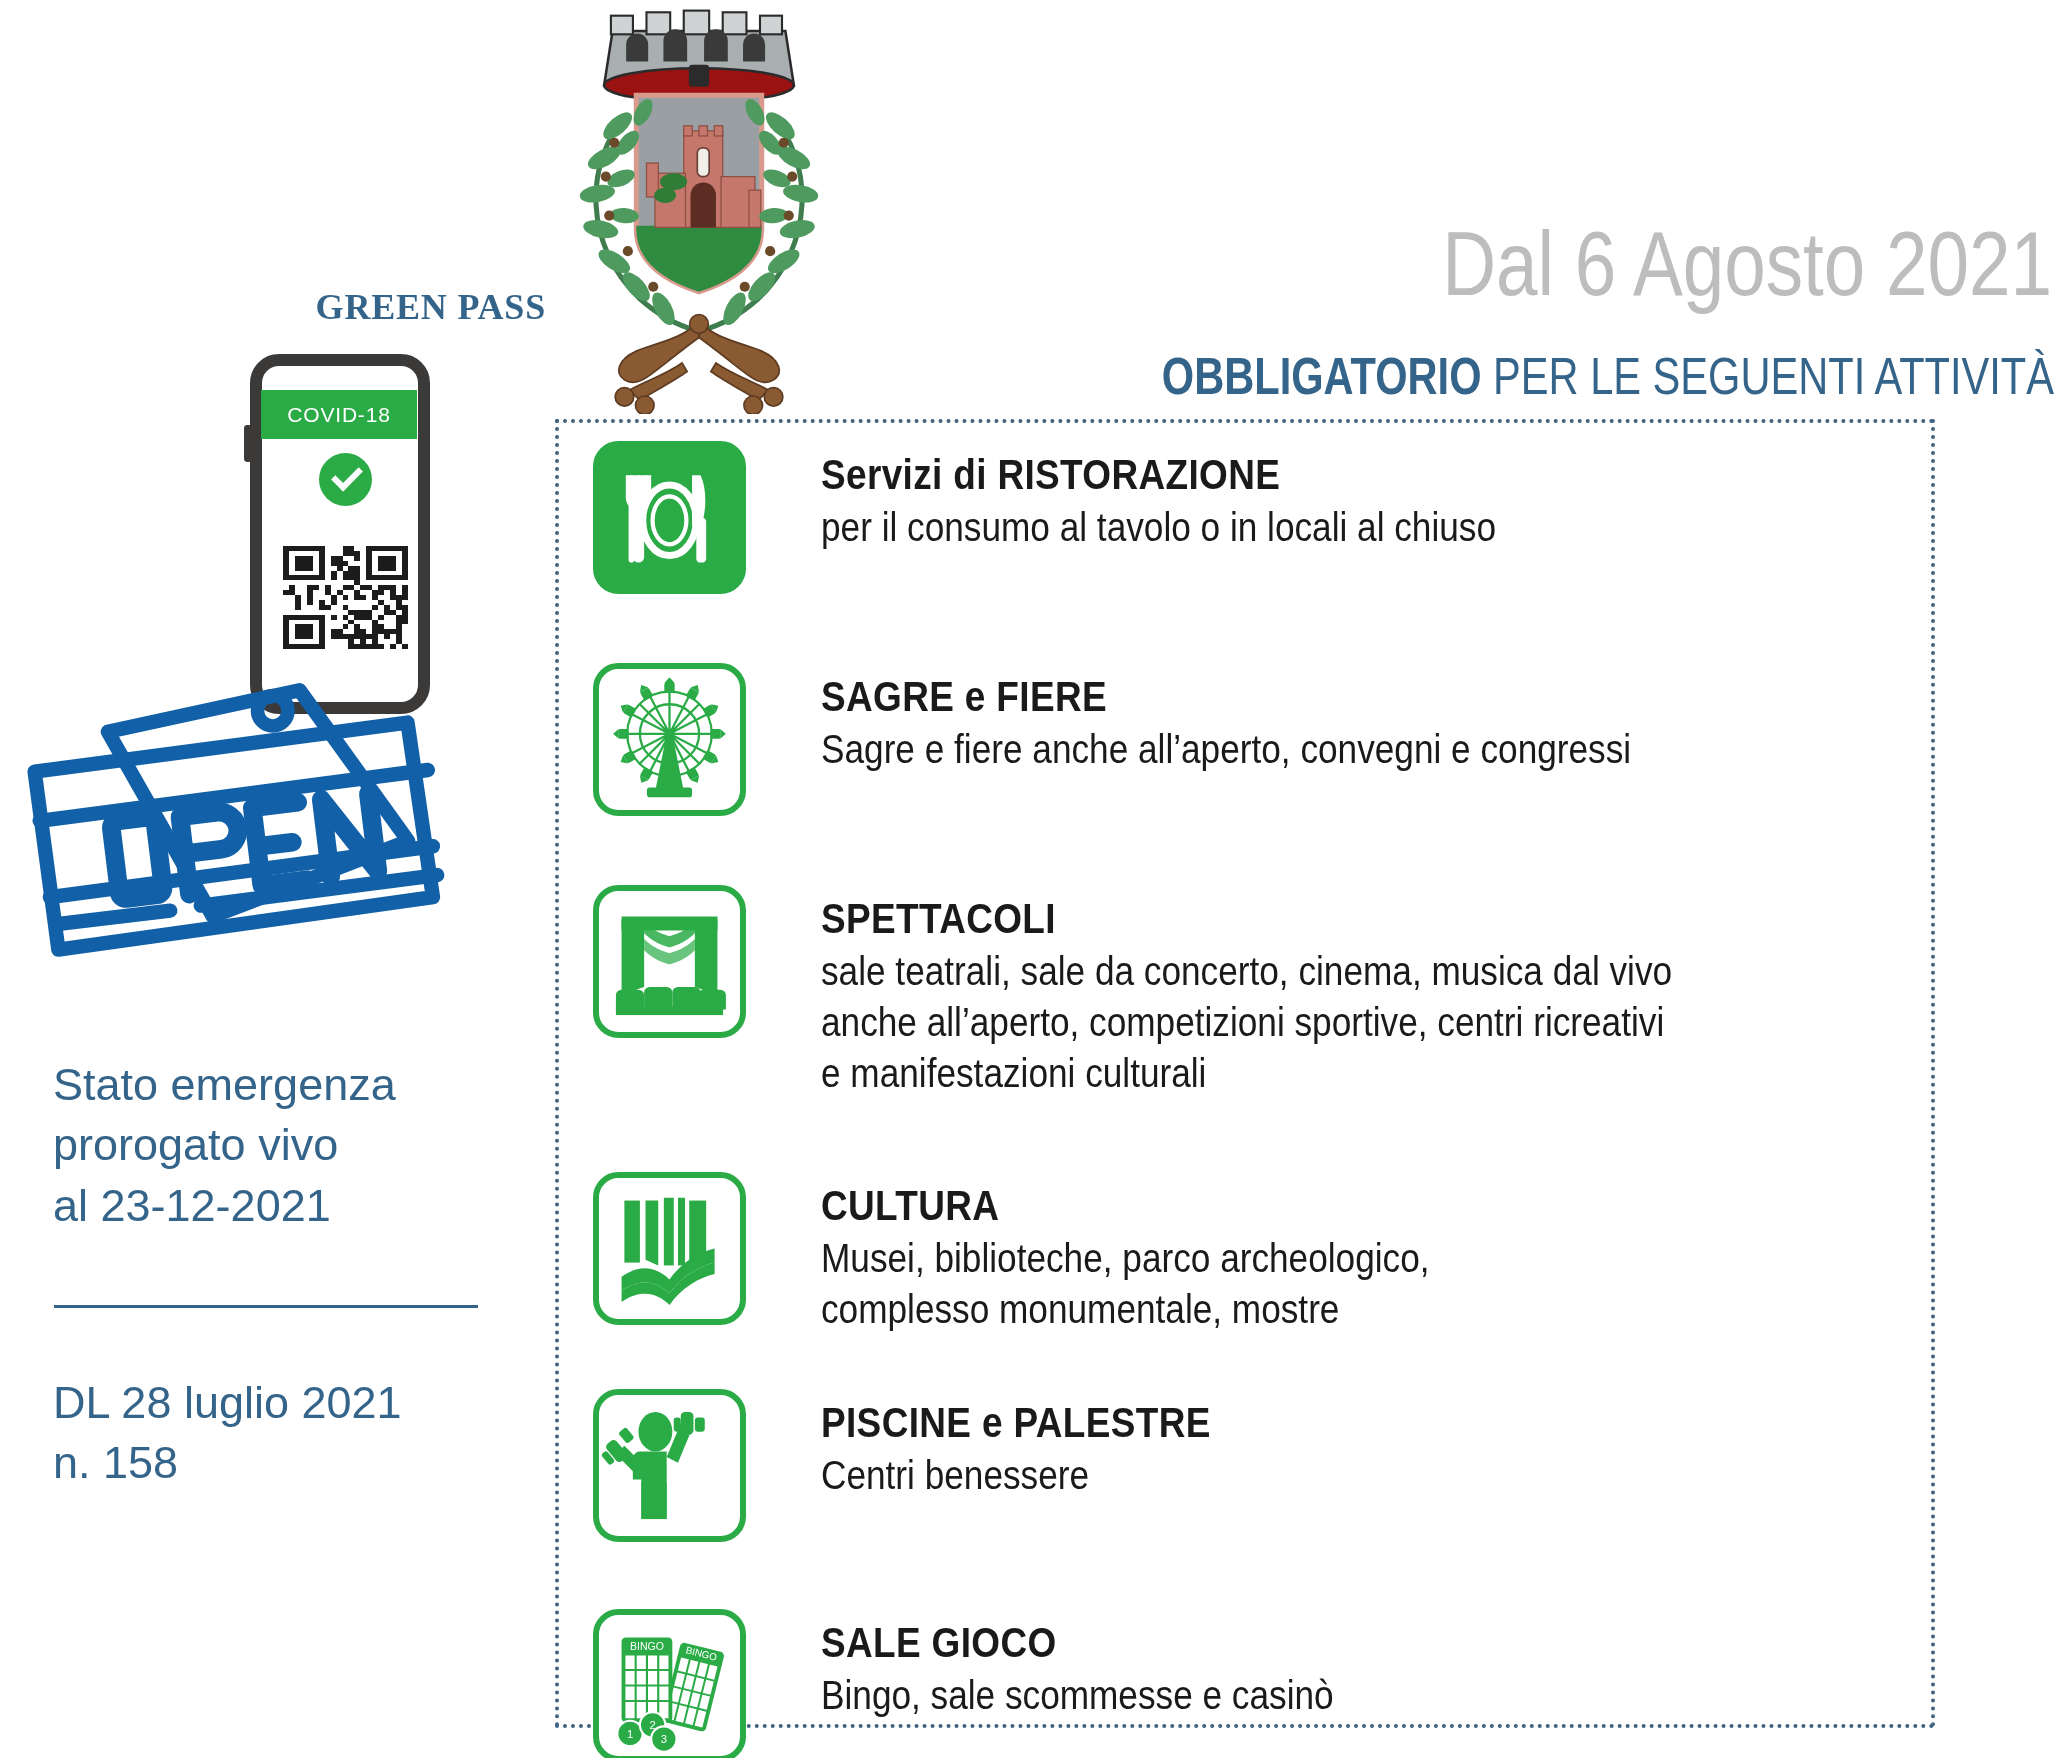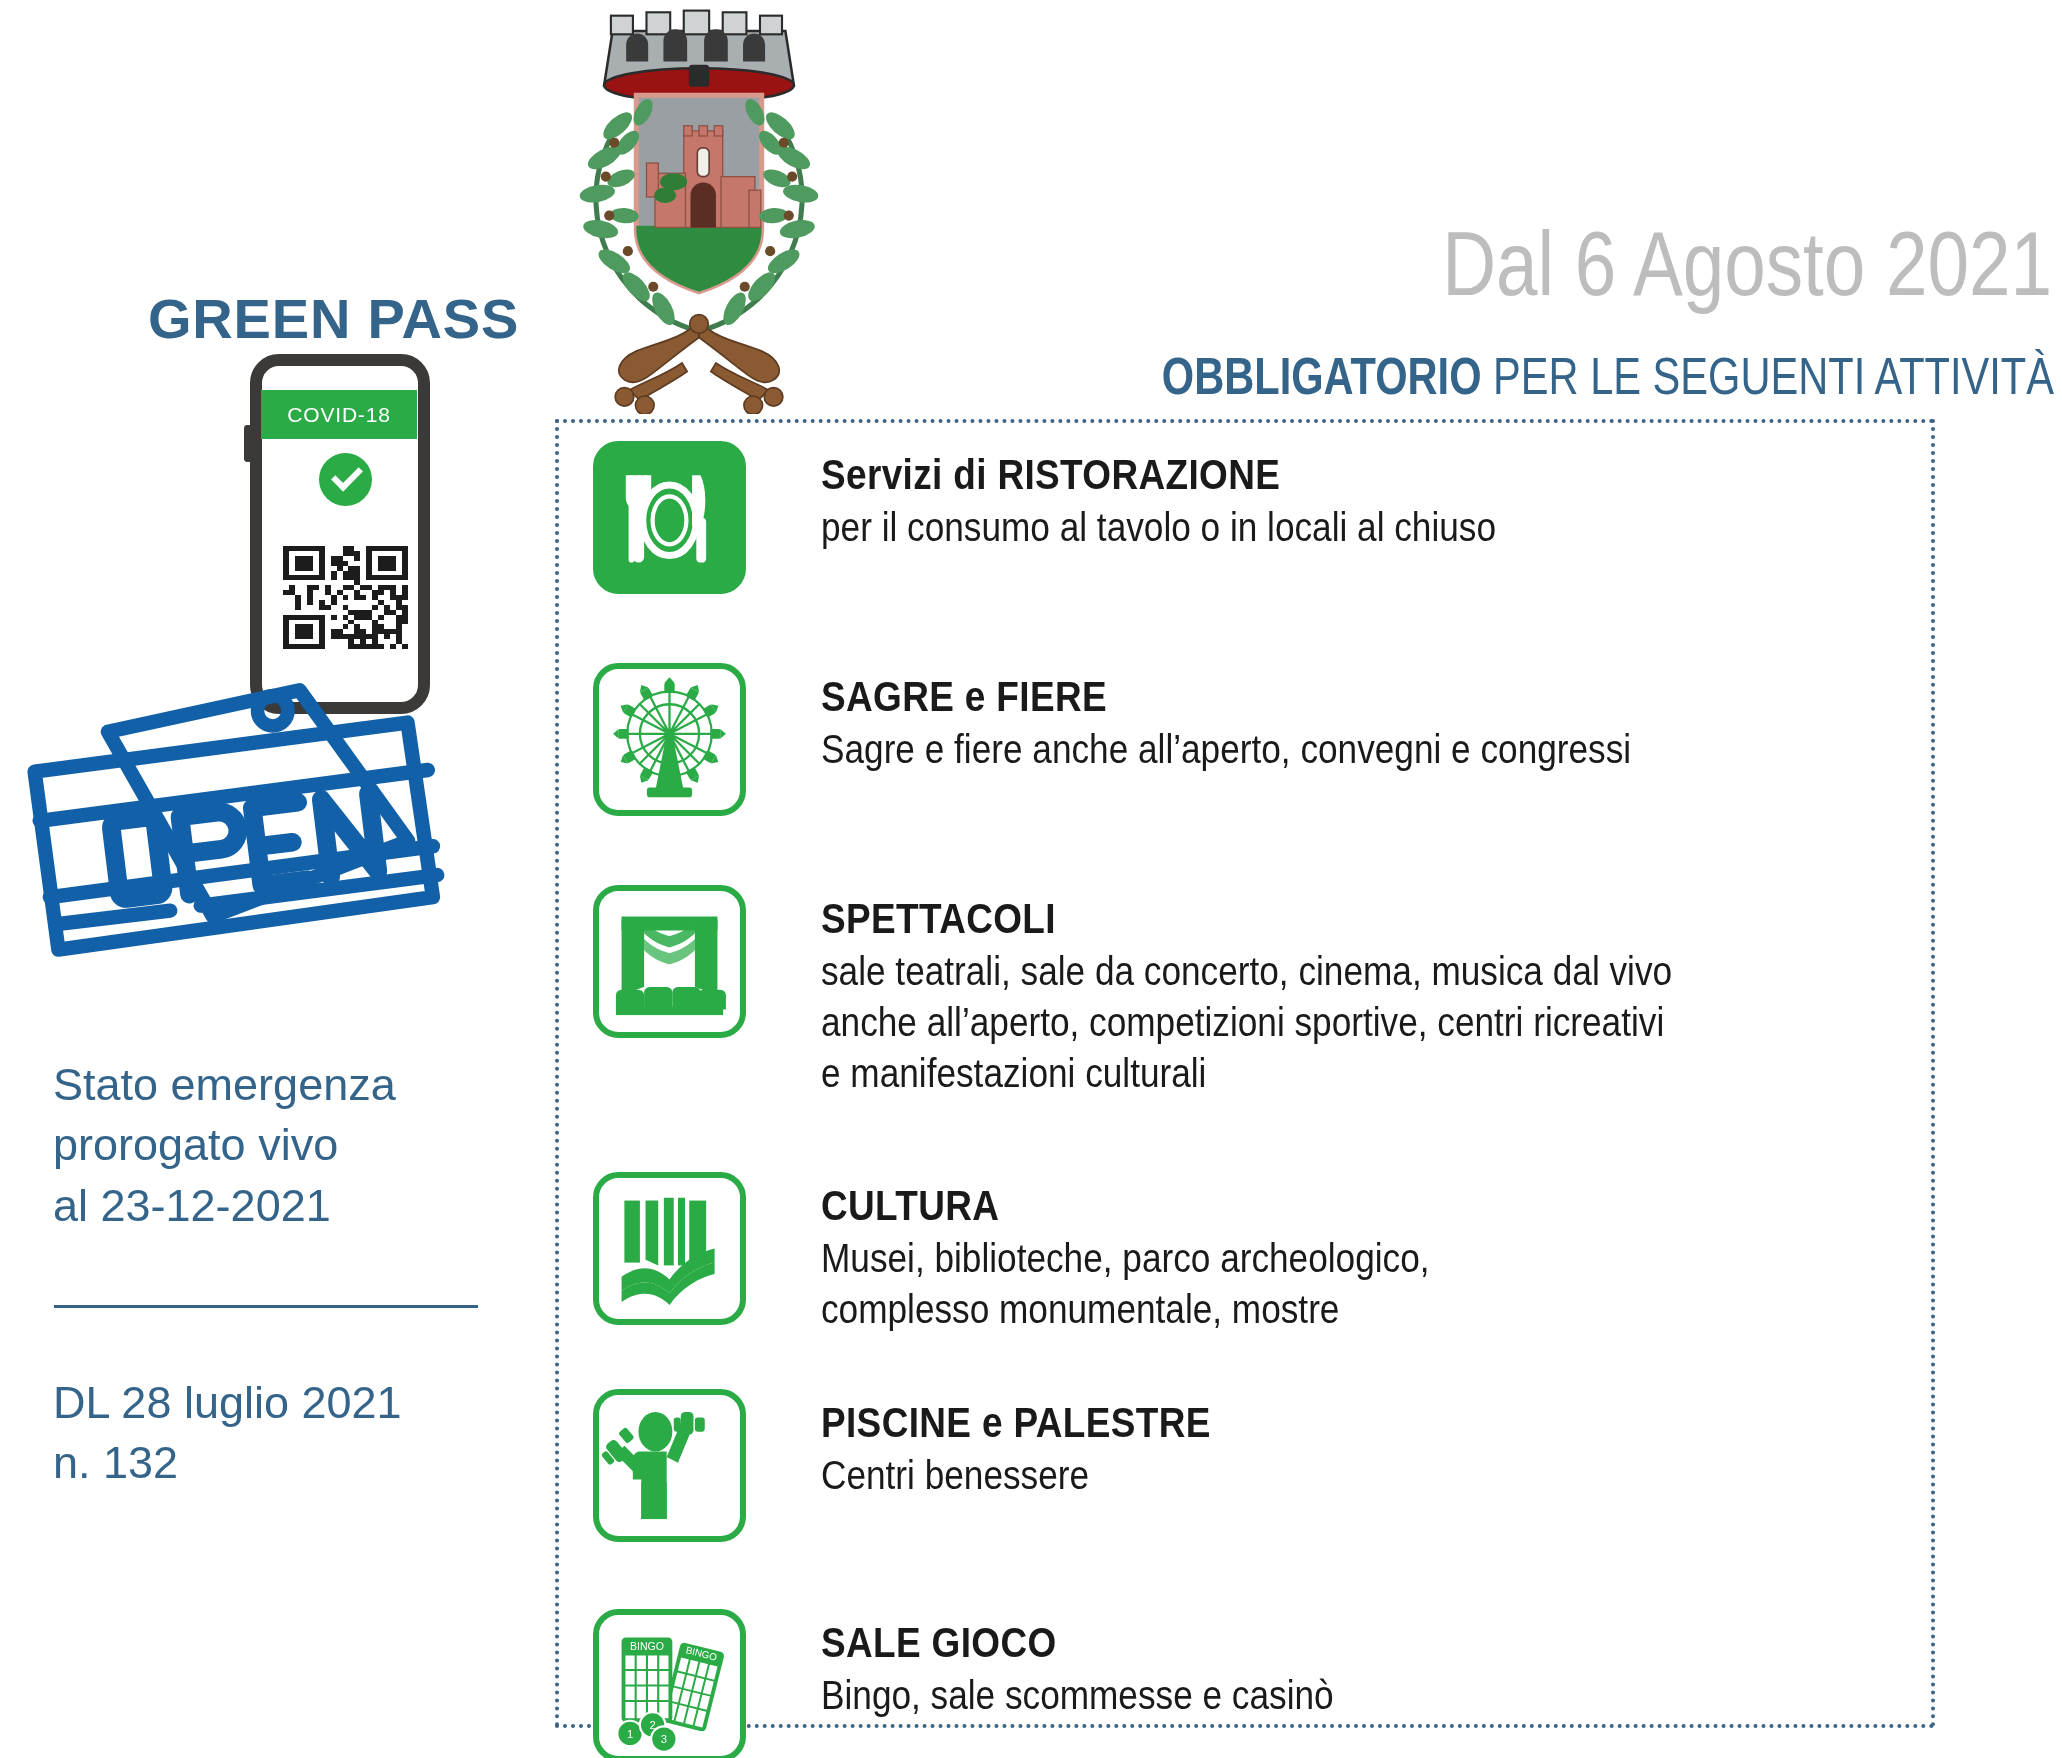--- a/index.html
+++ b/index.html
@@ -5,23 +5,23 @@
   html,body{margin:0;padding:0;background:#ffffff;}
   body{
     width:2062px;height:1759px;position:relative;overflow:hidden;
     font-family:"Liberation Sans", sans-serif;
   }
   .page{position:absolute;inset:0;}
 
   
   .green-pass-title{
     position:absolute; left:148px; top:286px; width:398px;
-    text-align:left;
-    font-family:Liberation Sans, sans-serif;
-    font-weight:bold; font-size:56px; letter-spacing:0.8px;
+    text-align:right;
+    font-family:Liberation Serif, serif;
+    font-weight:bold; font-size:36px; letter-spacing:0.8px;
     color:#35648a; white-space:nowrap;
   }
 
   .phone-wrap{position:absolute; left:219px; top:354px; width:254px; height:390px;}
   .phone-body{
     position:absolute; left:30.5px; top:0; width:180px; height:360px;
     border:12px solid #3b3a39; border-radius:29px; background:#ffffff;
     box-sizing:border-box;
   }
   .phone-sidebtn{
@@ -600,21 +600,21 @@
   </svg>
 
   <div class="left-note">
     <div>Stato emergenza</div>
     <div>prorogato vivo</div>
     <div>al 23-12-2021</div>
   </div>
   <div class="left-rule"></div>
   <div class="left-note2">
     <div>DL 28 luglio 2021</div>
-    <div>n. 132</div>
+    <div>n. 158</div>
   </div>
 
   <svg class="emblem" viewBox="0 0 340 480">
 
     <g>
       <path d="M58 92 L282 92 L272 28 L68 28 Z" fill="#a9aeb0" stroke="#2b2b2b" stroke-width="3"></path>
       <g fill="#cfd3d4" stroke="#2b2b2b" stroke-width="2.5">
         <rect x="66" y="10" width="26" height="22"></rect>
           <rect x="108" y="6" width="28" height="26"></rect>
         <rect x="152" y="4" width="30" height="28"></rect>

